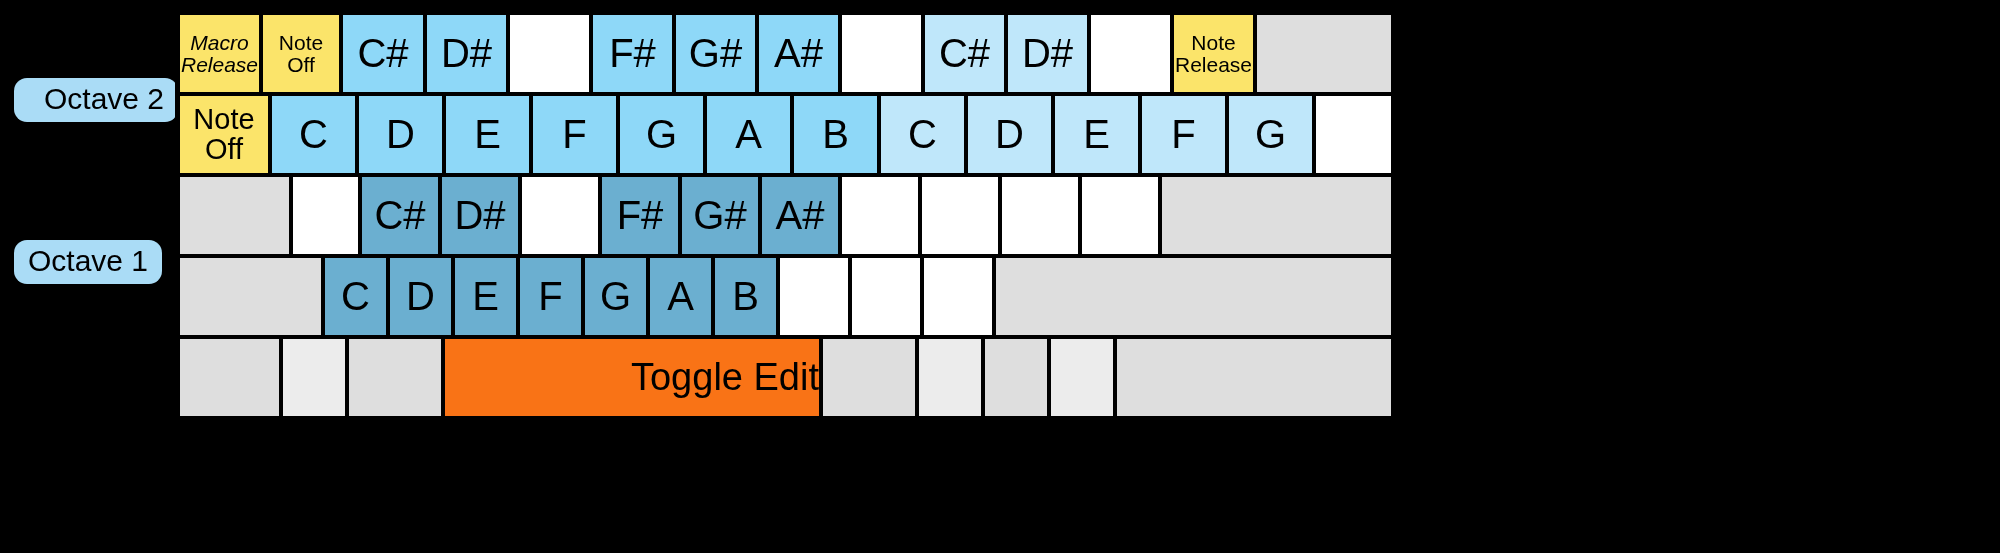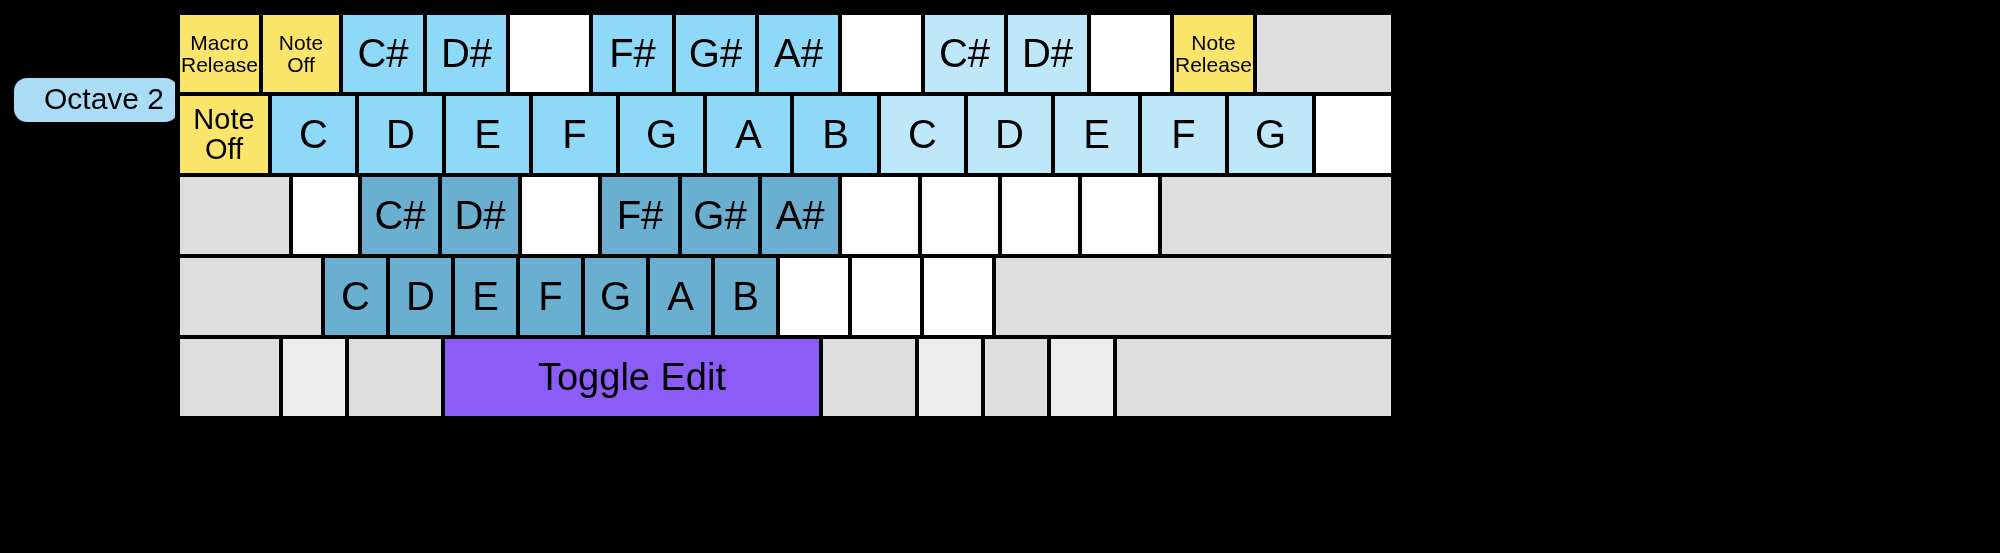--- a/index.html
+++ b/index.html
@@ -22,45 +22,46 @@
        justify-content:center;text-align:center;line-height:1.02;
        overflow:hidden;}
 
   .k-white{background:#ffffff;}
   .k-gray{background:#dedede;}
   .k-gray2{background:#ececec;}
   .k-yellow{background:#fbe46a;}
   .k-blue2{background:#8ed8f8;}
   .k-blue3{background:#bfe7fa;}
   .k-blue1{background:#6bafd0;}
-  .k-pink{background:#8b5cf6;}
+  .k-pink{background:#f97316;justify-content:flex-end;}
 
   .lbl-note{font-size:40px;font-weight:400;letter-spacing:0px;}
   .lbl-sharp{font-size:40px;font-weight:400;}
   .lbl-small{font-size:21px;font-weight:400;}
   .lbl-med{font-size:29px;font-weight:400;}
   .lbl-toggle{font-size:38px;font-weight:400;}
 
   .octlabel{position:absolute;background:#aadcf6;border-radius:13px;
             font-size:30px;padding:5px 14px 7px 14px;color:#000;
             white-space:nowrap;line-height:1.05;}
   #oct2{left:14px;top:78px;padding-left:30px;}
   #oct1{left:14px;top:240px;}
   #oct3{left:1412px;top:78px;}
 </style>
 </head>
 <body>
 
 <div id="stage">
 
   <div class="octlabel" id="oct2">Octave 2</div>
+  <div class="octlabel" id="oct1">Octave 1</div>
 
   <div class="kbd" id="kbd">
       <div class="row r1">
-        <div class="key k-yellow lbl-small" style="left: 0px; width: 83px;">
+        <div class="key k-yellow lbl-small" style="left: 0px; width: 83px; font-style: italic;">
           <div>
             <div>Macro</div>
             <div>Release</div>
           </div>
         </div>
         <div class="key k-yellow lbl-small" style="left: 83px; width: 80px;">
           <div>
             <div>Note</div>
             <div>Off</div>
           </div>

